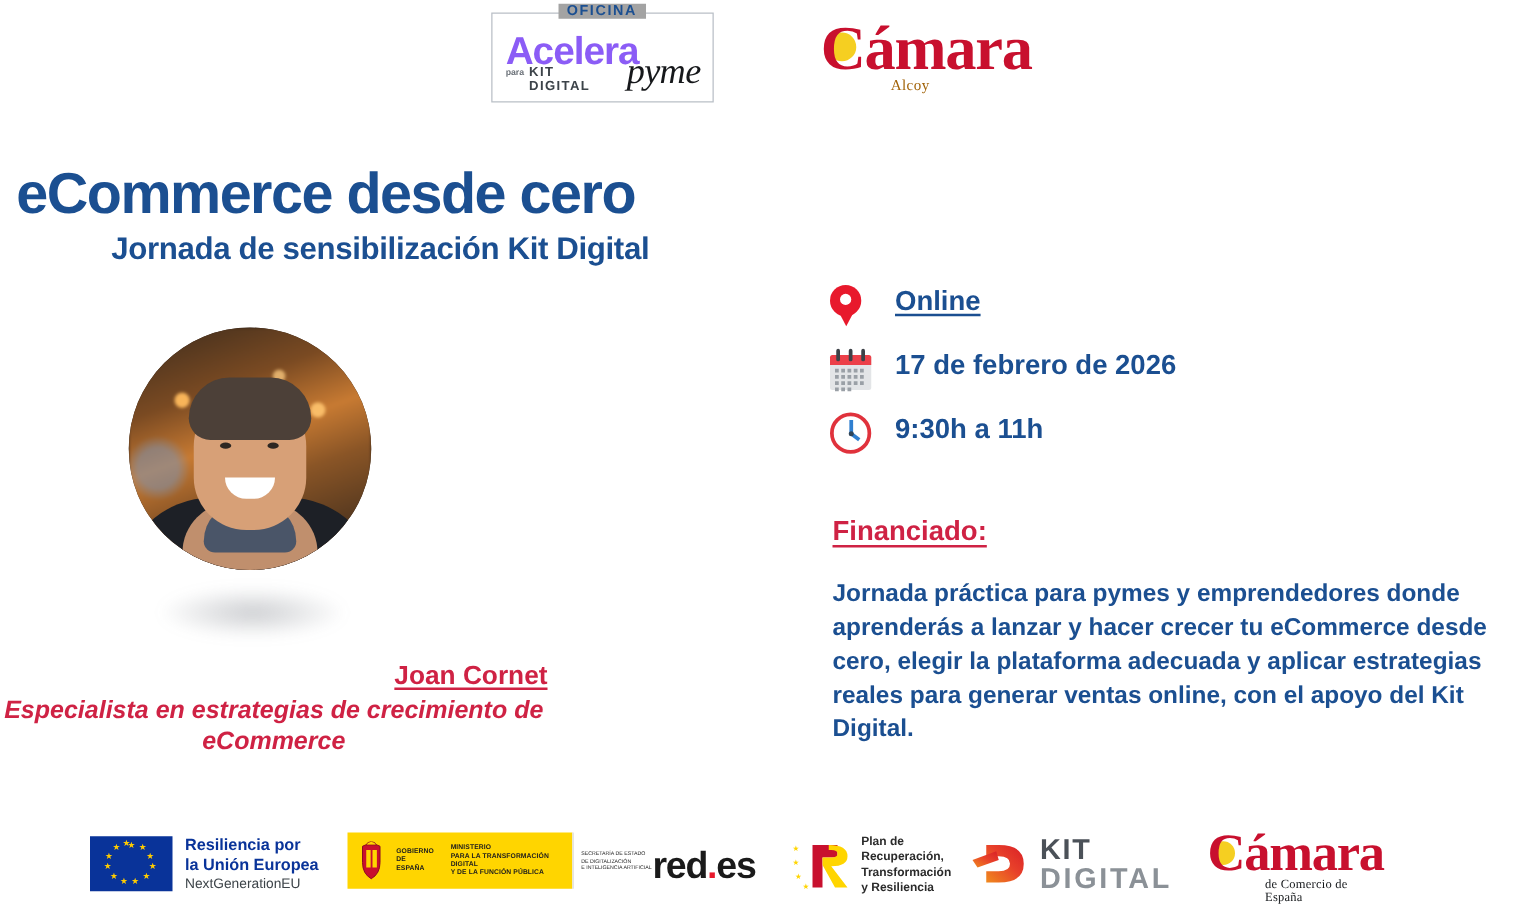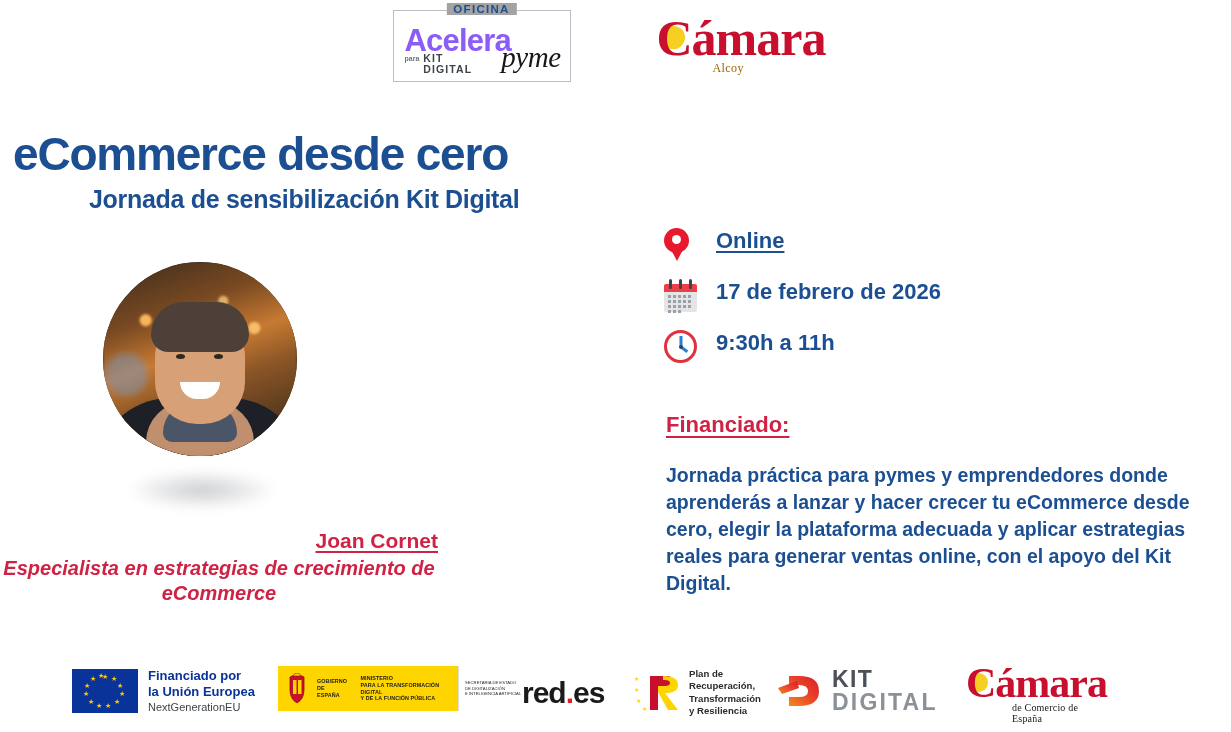--- a/index.html
+++ b/index.html
@@ -348,21 +348,21 @@
       <span class="eu-star" style="left:42px;top:30px;">★</span>
       <span class="eu-star" style="left:33px;top:34px;">★</span>
       <span class="eu-star" style="left:24px;top:34px;">★</span>
       <span class="eu-star" style="left:16px;top:30px;">★</span>
       <span class="eu-star" style="left:11px;top:22px;">★</span>
       <span class="eu-star" style="left:12px;top:14px;">★</span>
       <span class="eu-star" style="left:18px;top:7px;">★</span>
       <span class="eu-star" style="left:26px;top:4px;">★</span>
     </div>
     <div>
-      <div class="eu-txt1">Financiado por</div>
+      <div class="eu-txt1">Resiliencia por</div>
       <div class="eu-txt1">la Unión Europea</div>
       <div class="eu-txt2">NextGenerationEU</div>
     </div>
   </div>
 
   <div class="gob">
     <div class="gob-yellow">
       <div class="gob-shield">
         <svg viewBox="0 0 26 32" width="26" height="32">
           <path d="M13 1 L20 4 L20 17 Q20 26 13 30 Q6 26 6 17 L6 4 Z" fill="#c8102e" stroke="#8c0d20" stroke-width="0.8"></path>

